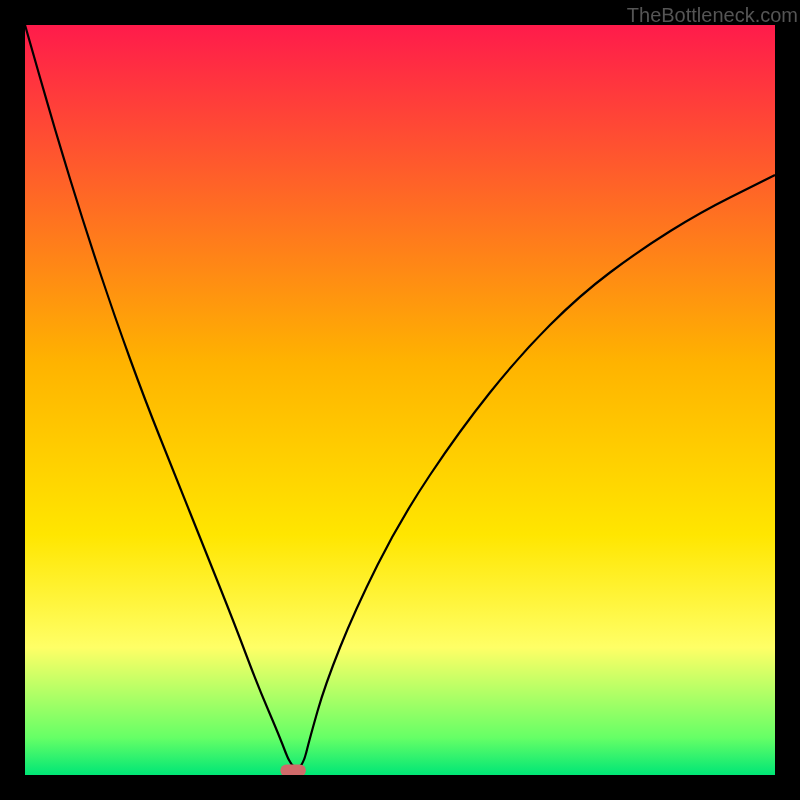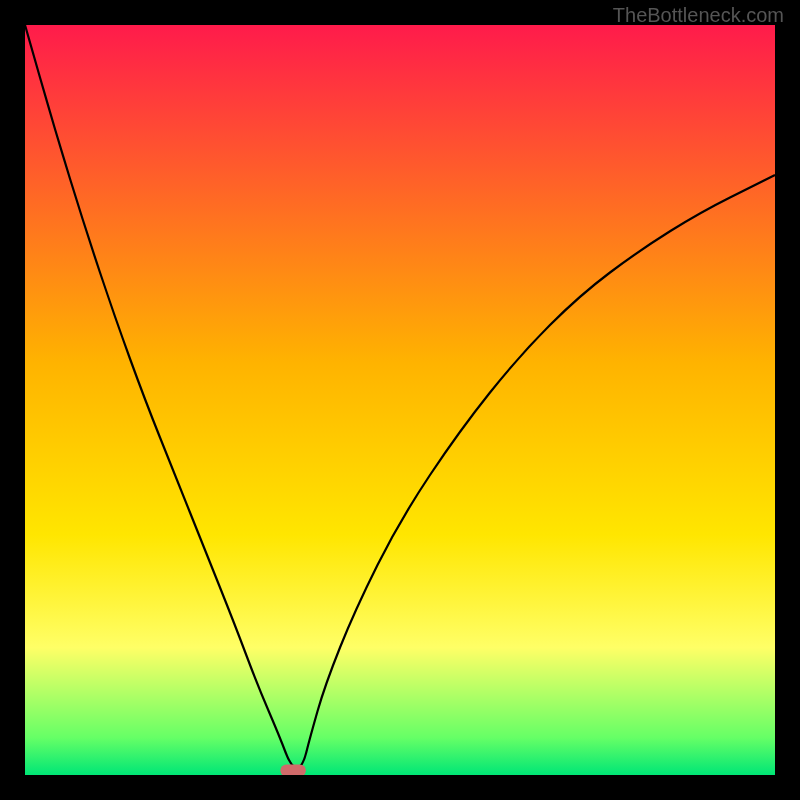--- a/index.html
+++ b/index.html
@@ -26,21 +26,21 @@
     overflow: hidden;
   }
   .plot-svg {
     display: block;
     width: 100%;
     height: 100%;
   }
   .watermark {
     position: absolute;
     top: 4px;
-    right: 16px;
+    right: 2px;
     color: #555;
     font-size: 20px;
     font-family: Arial, Helvetica, sans-serif;
     user-select: none;
   }
 </style>
 </head>
 <body>
 
 <div class="chart-frame">

